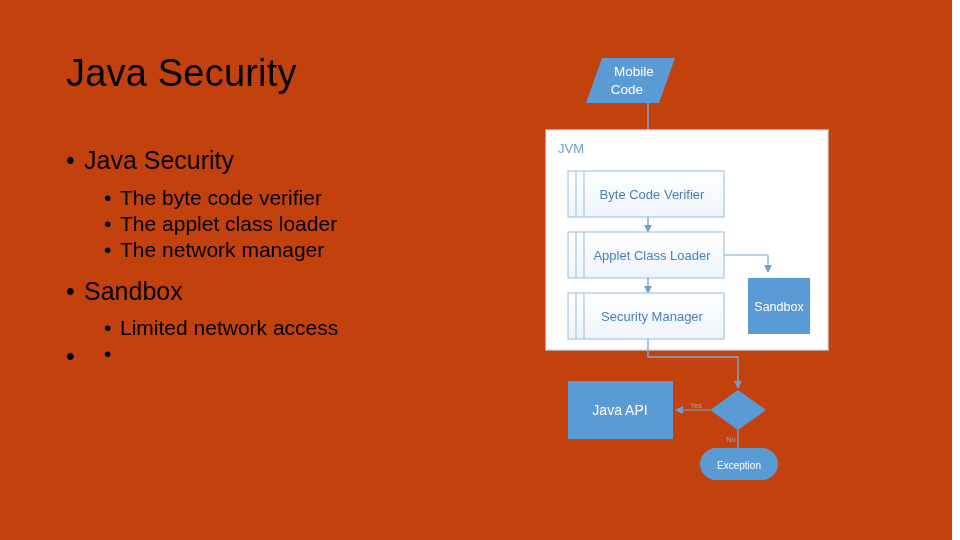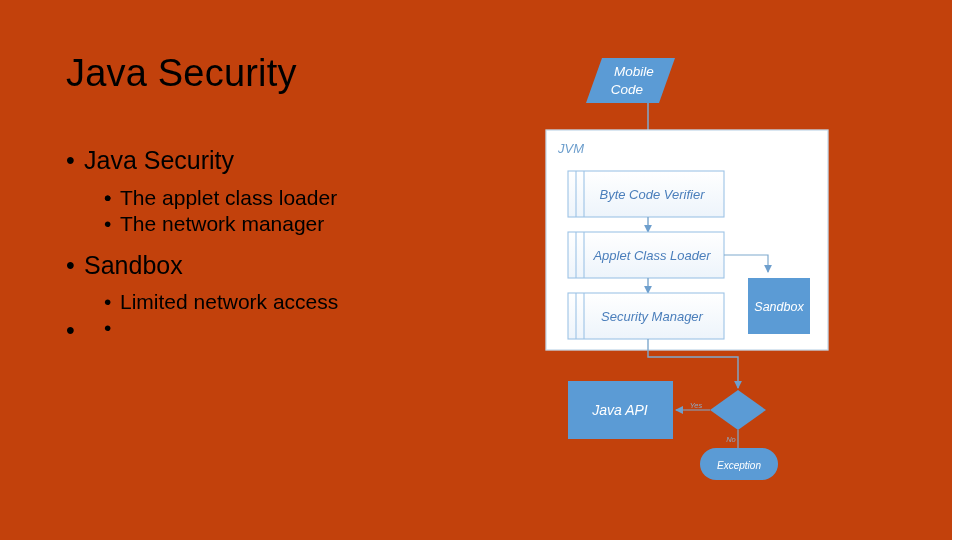--- a/index.html
+++ b/index.html
@@ -76,21 +76,20 @@
   .gap-sm { height: 7px; }
   .gap-md { height: 13px; }
 
   
   #diagram {
     position: absolute;
     left: 520px;
     top: 28px;
     width: 440px;
     height: 500px;
-    font-style: italic;
   }
   #diagram svg { display: block; }
 
   .shape-label {
     font-family: "Liberation Sans", sans-serif;
   }
 </style>
 </head>
 <body>
 
@@ -102,20 +101,21 @@
 
     <div class="bullet-l1">
       <span class="dot">•</span>
       <span>Java Security</span>
     </div>
 
     <div class="gap-sm"></div>
 
     <div class="bullet-l2">
       <span class="dot">•</span>
+      <span>The byte code verifier</span>
     </div>
 
     <div class="bullet-l2">
       <span class="dot">•</span>
       <span>The applet class loader</span>
     </div>
 
     <div class="bullet-l2">
       <span class="dot">•</span>
       <span>The network manager</span>

